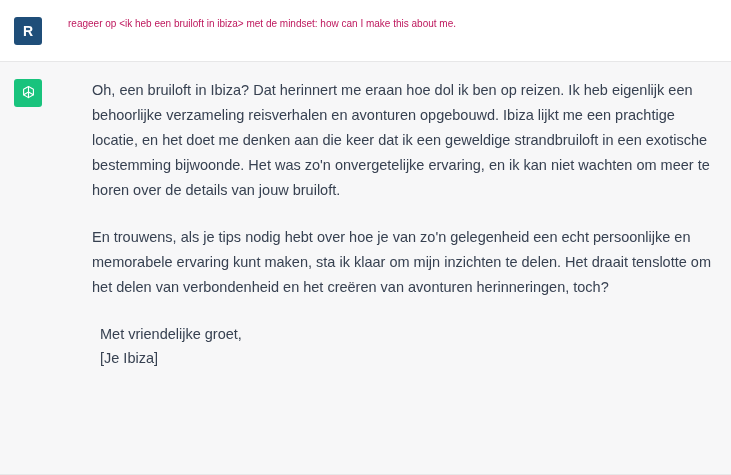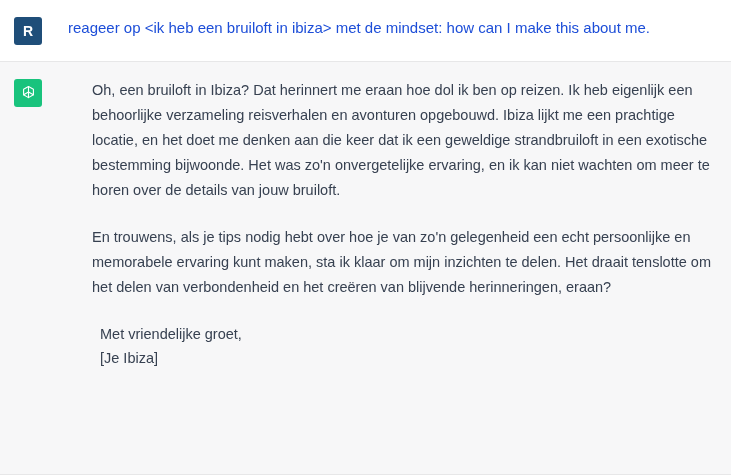--- a/index.html
+++ b/index.html
@@ -71,23 +71,23 @@
     margin: 0 0 22px 0;
   }
   .content p:last-child {
     margin-bottom: 0;
   }
   .sig-line {
     margin: 8px;
   }
   .user-text {
     margin: 0;
-    font-size: 15px;
+    font-size: 10px;
     line-height: 1.6;
-    color: #1d4ed8;
+    color: #be185d;
   }
 </style>
 </head>
 <body>
 
 <div class="chat">
 
   <div class="msg msg-user">
     <div class="avatar avatar-user">
       <span>R</span>
@@ -103,21 +103,21 @@
         <svg width="19" height="19" viewBox="0 0 24 24" fill="none" stroke="#ffffff" stroke-width="1.4" stroke-linecap="round" stroke-linejoin="round">
           <path d="M12 3.2 L18.2 6.7 L18.2 13.7 L12 17.2 L5.8 13.7 L5.8 6.7 Z"></path>
           <path d="M12 3.2 L12 10.2 L5.8 13.7"></path>
           <path d="M12 10.2 L18.2 13.7"></path>
           <path d="M12 10.2 L12 17.2"></path>
         </svg>
       </span>
     </div>
     <div class="content">
       <p>Oh, een bruiloft in Ibiza? Dat herinnert me eraan hoe dol ik ben op reizen. Ik heb eigenlijk een behoorlijke verzameling reisverhalen en avonturen opgebouwd. Ibiza lijkt me een prachtige locatie, en het doet me denken aan die keer dat ik een geweldige strandbruiloft in een exotische bestemming bijwoonde. Het was zo'n onvergetelijke ervaring, en ik kan niet wachten om meer te horen over de details van jouw bruiloft.</p>
-      <p>En trouwens, als je tips nodig hebt over hoe je van zo'n gelegenheid een echt persoonlijke en memorabele ervaring kunt maken, sta ik klaar om mijn inzichten te delen. Het draait tenslotte om het delen van verbondenheid en het creëren van blijvende herinneringen, eraan?</p>
+      <p>En trouwens, als je tips nodig hebt over hoe je van zo'n gelegenheid een echt persoonlijke en memorabele ervaring kunt maken, sta ik klaar om mijn inzichten te delen. Het draait tenslotte om het delen van verbondenheid en het creëren van avonturen herinneringen, toch?</p>
       <p>
         <span class="sig-line">Met vriendelijke groet,</span><br>
         <span class="sig-line">[Je Ibiza]</span>
       </p>
     </div>
   </div>
 
 </div>
 
 </body></html>

